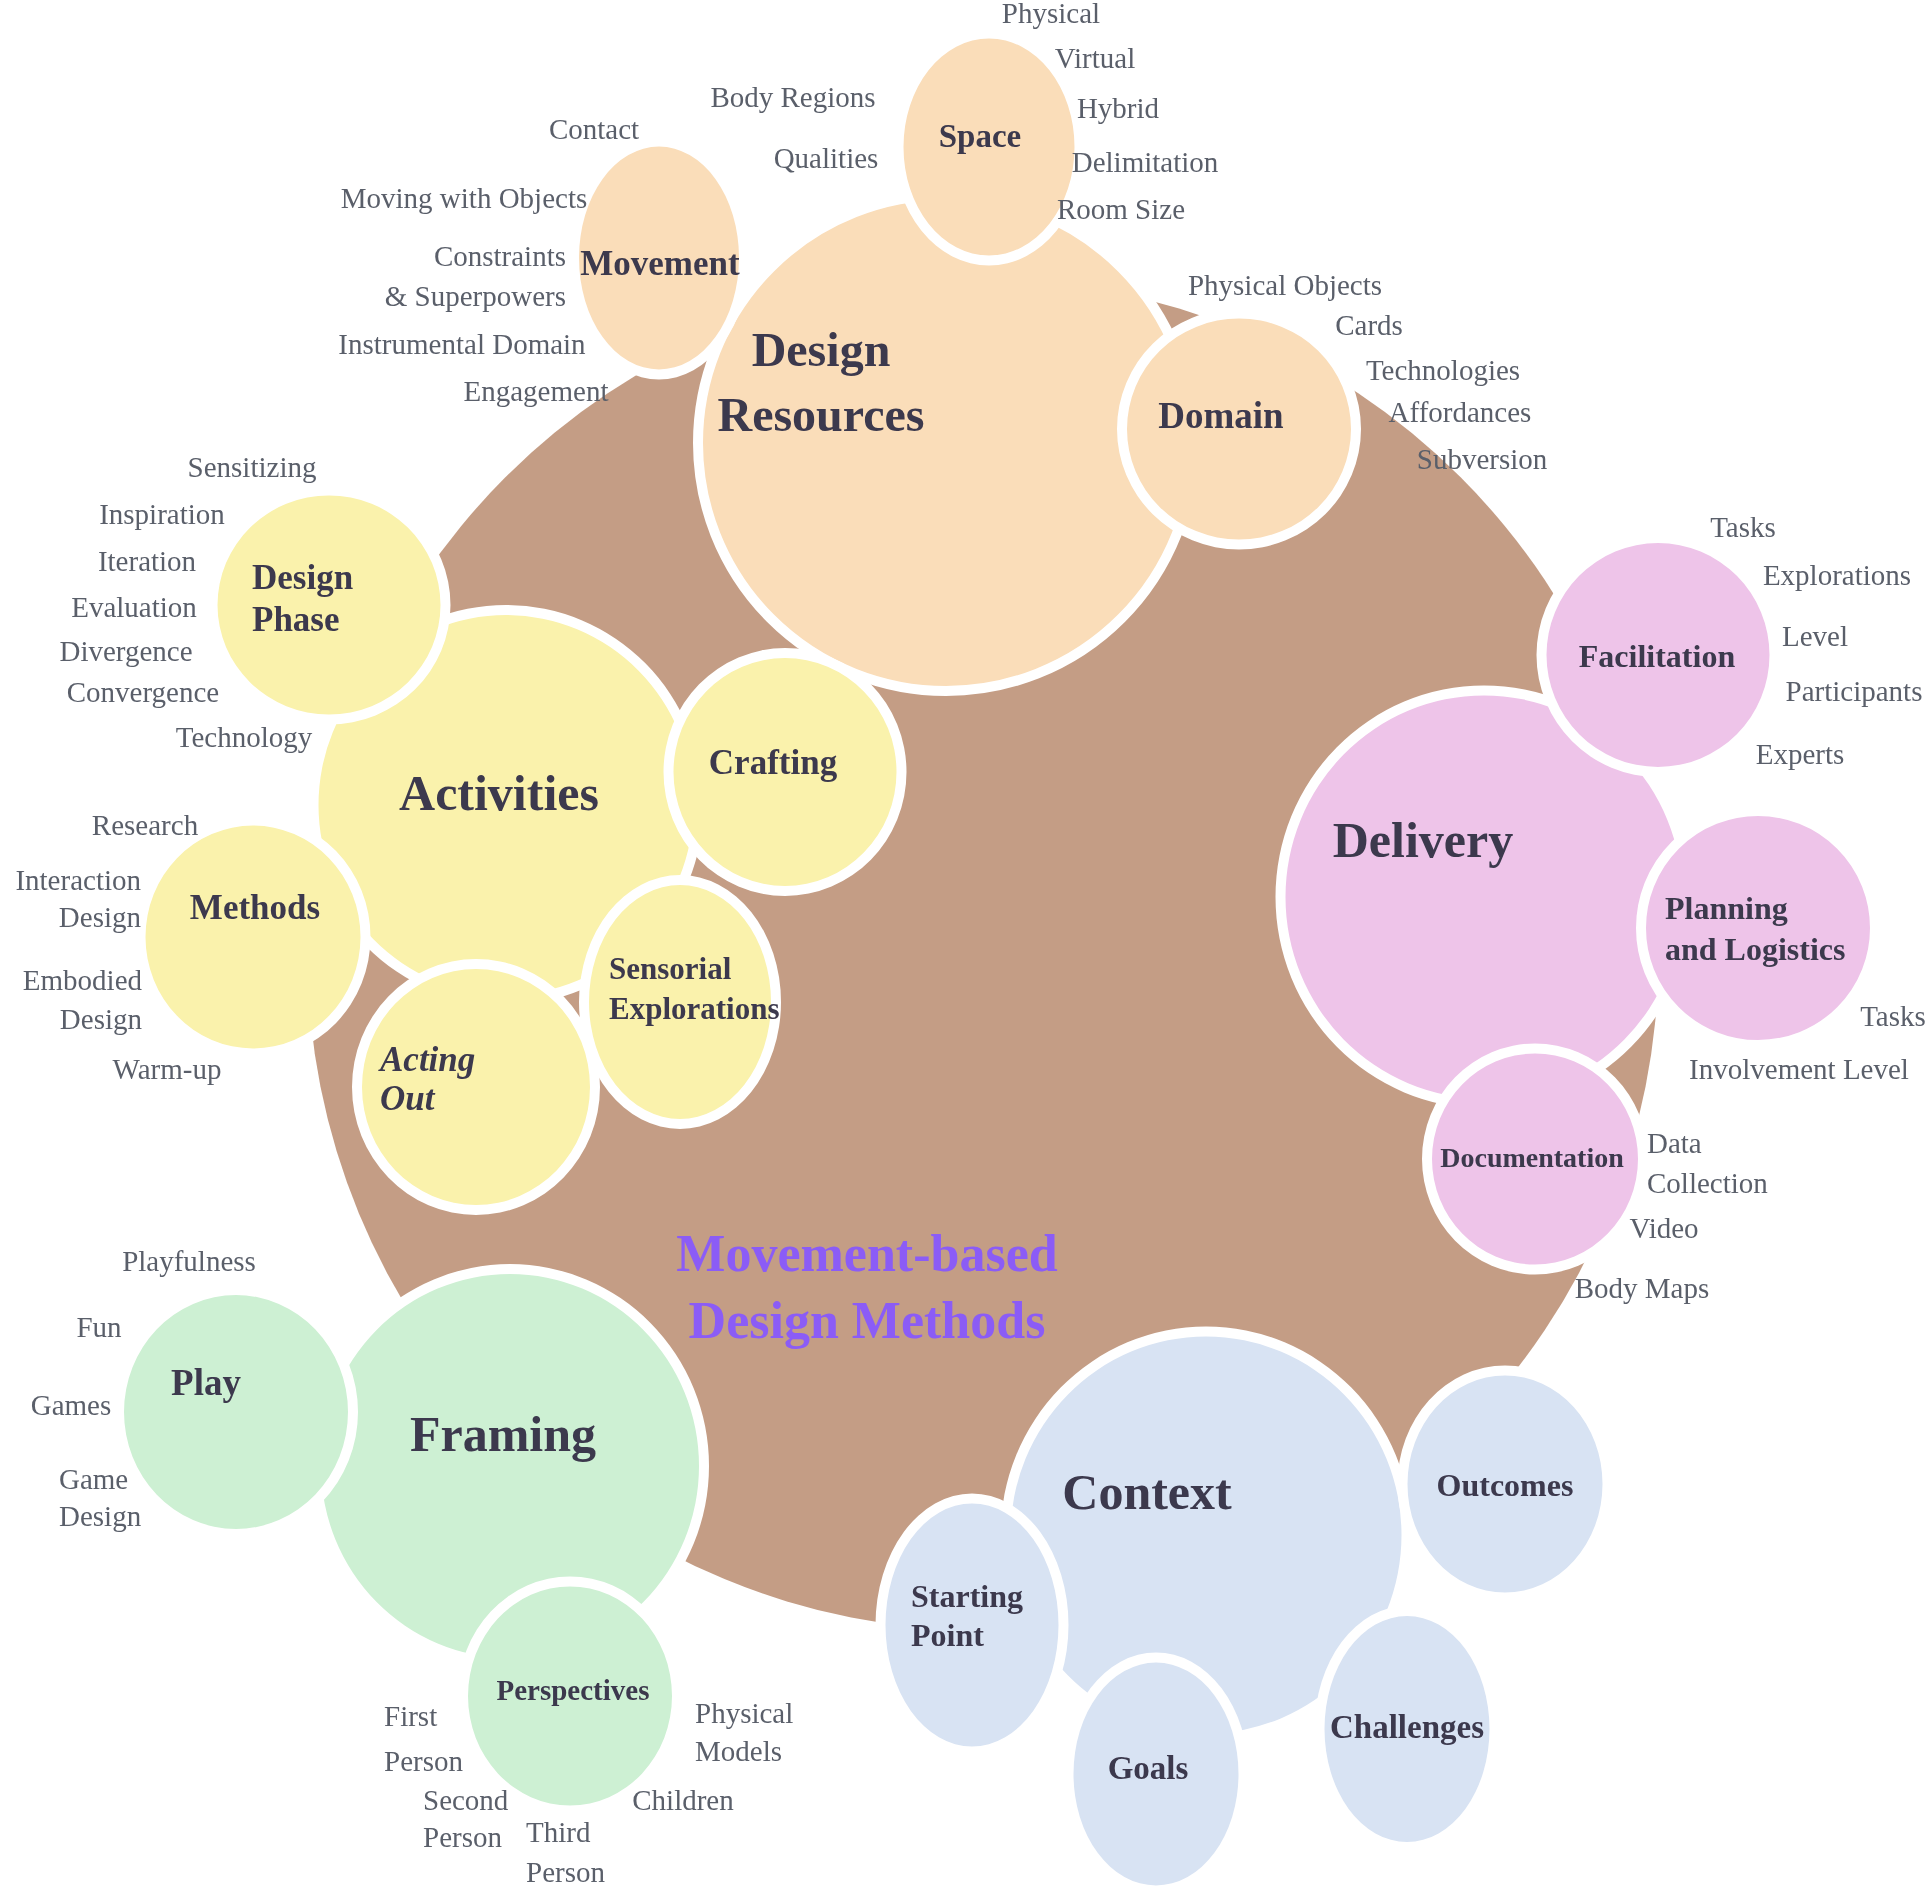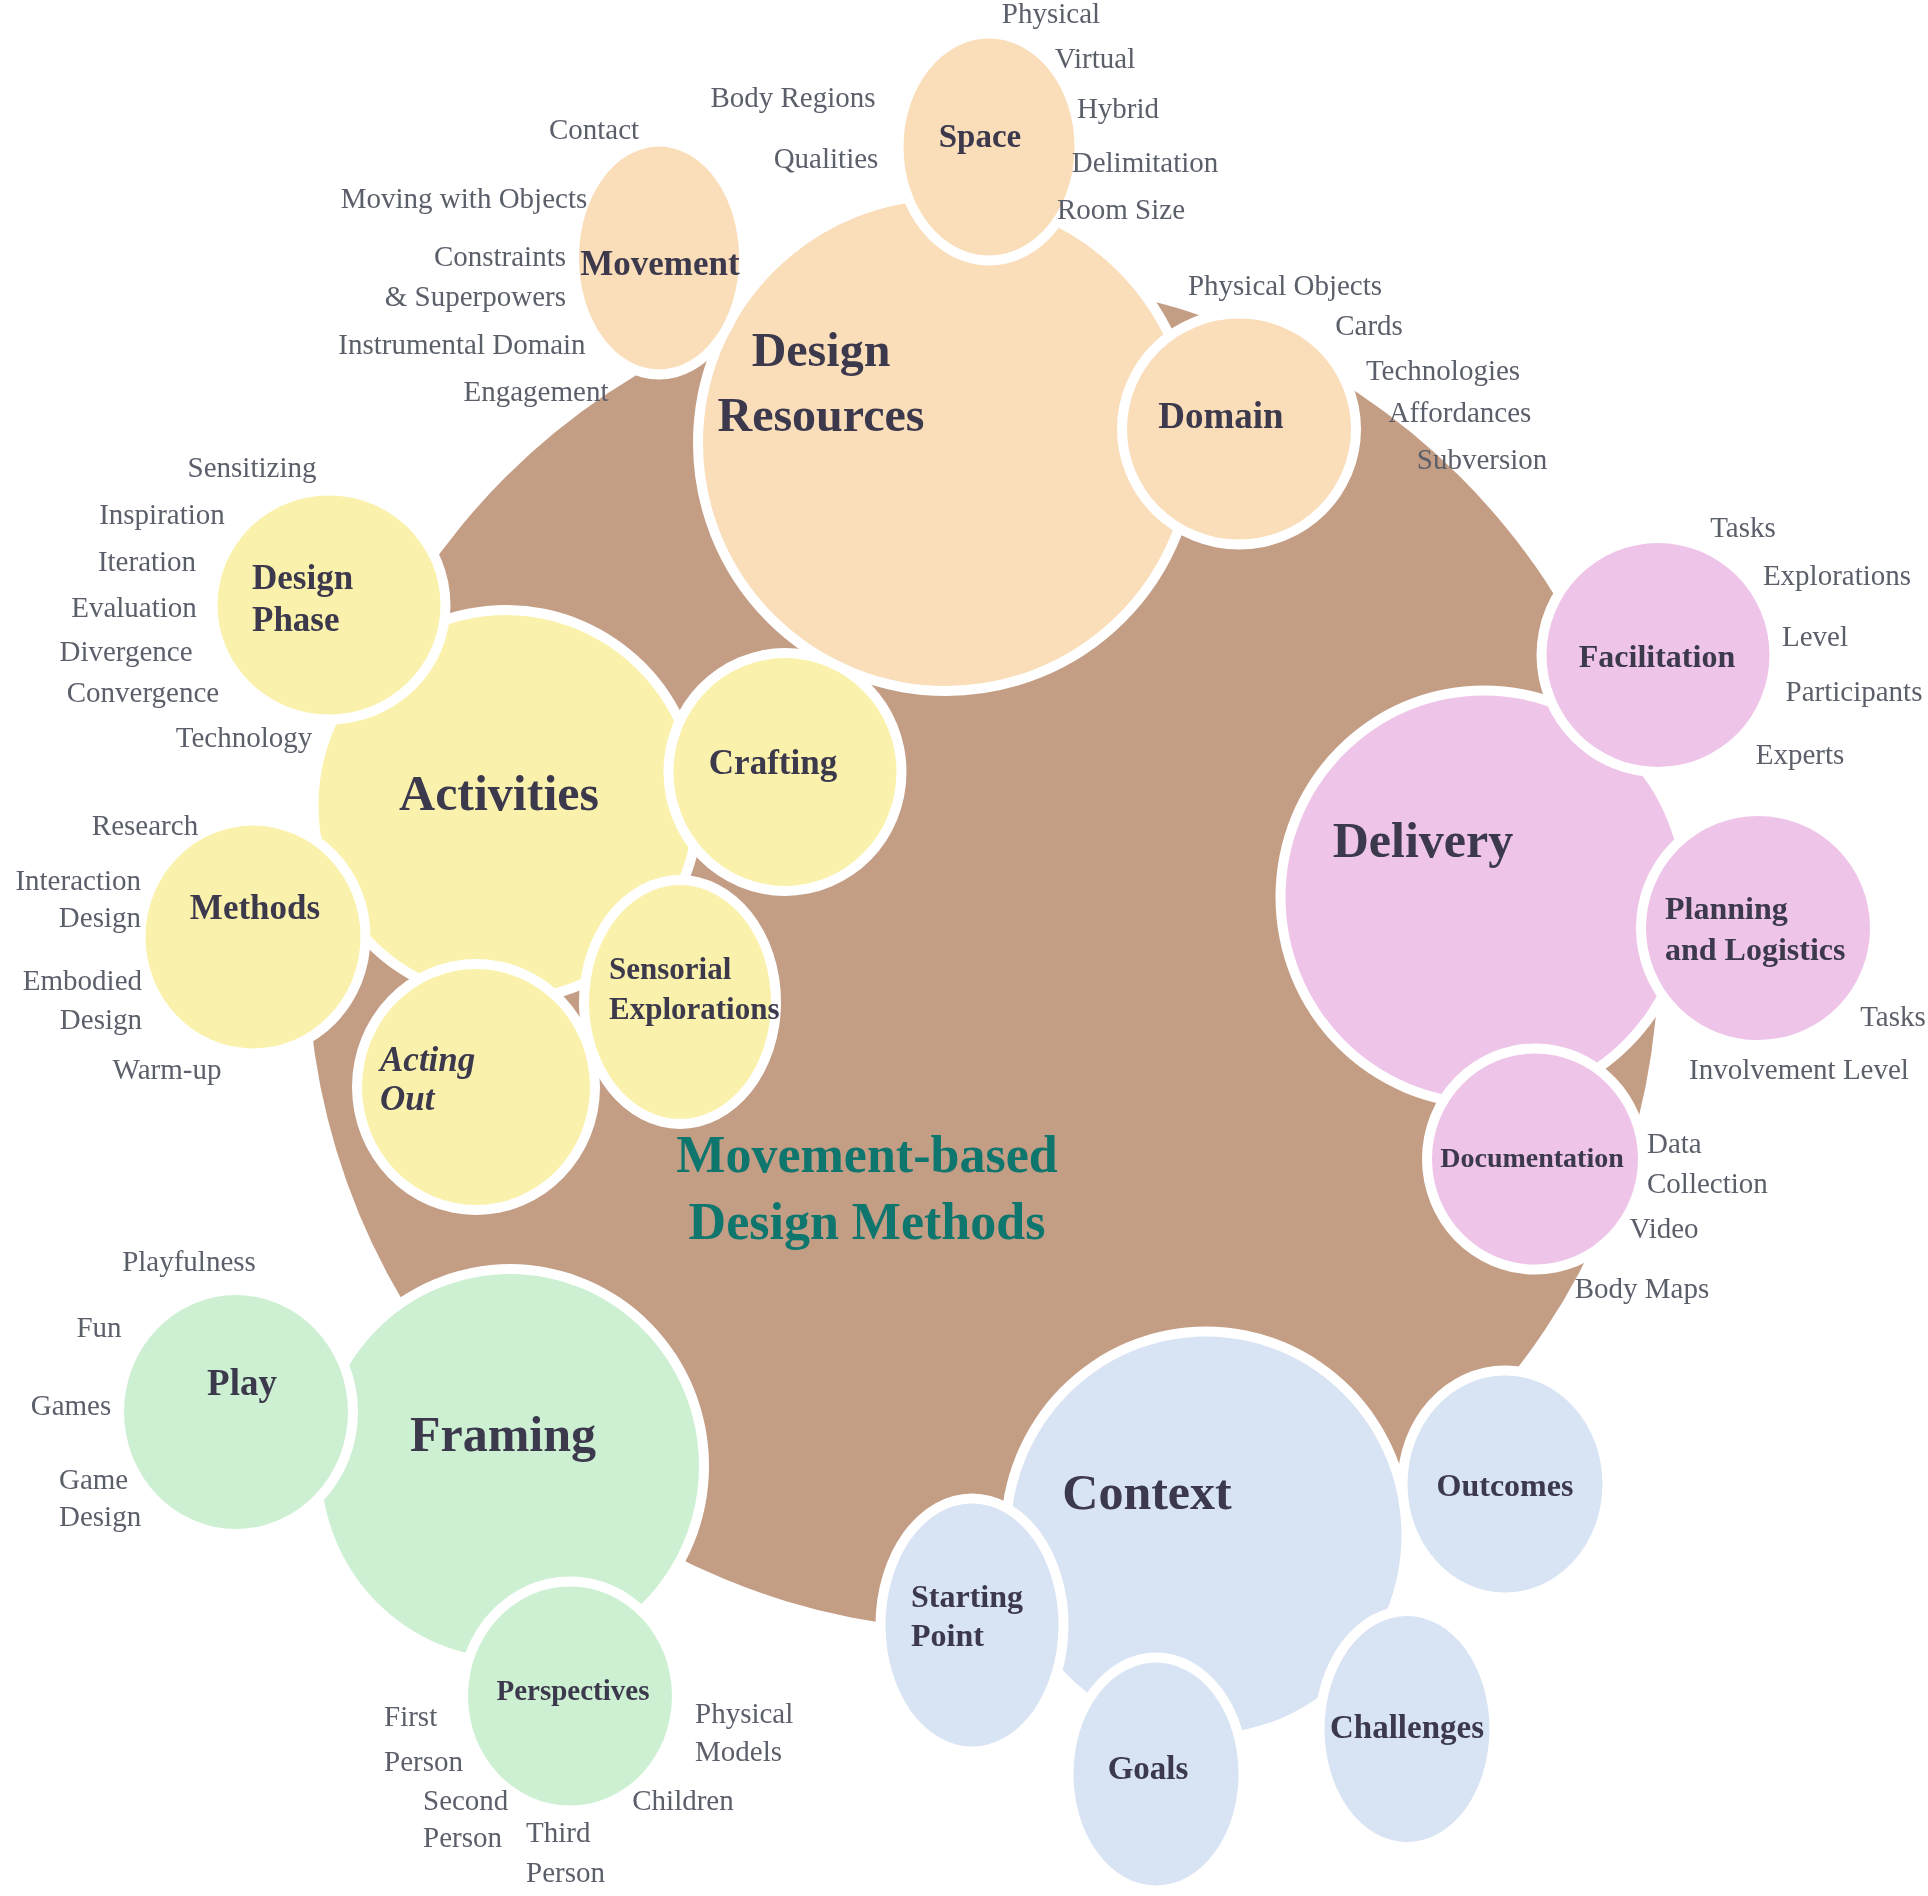--- a/index.html
+++ b/index.html
@@ -31,27 +31,27 @@
     position: absolute;
     z-index: 5;
     font-size: 29px;
     color: #5A5F6A;
     white-space: pre;
     line-height: 1.05;
   }
   .center-title {
     position: absolute;
     left: 867px;
-    top: 1188px;
+    top: 1287px;
     transform: translate(-50%, -50%);
     text-align: center;
     font-size: 52px;
     line-height: 67px;
     font-weight: 700;
-    color: #0f766e;
+    color: #8b5cf6;
     z-index: 4;
     white-space: nowrap;
   }
 </style>
 </head>
 <body>
 
 <div id="stage">
   <div class="center-title">
     <span>Movement-based</span><br>
@@ -87,21 +87,21 @@
     <div class="circle" style="left: 1658px; top: 655px; width: 223px; height: 224px; background: rgb(238, 196, 233); z-index: 3;"></div>
     <div class="node-title" style="left: 1657px; top: 657px; transform: translate(-50%, -50%); text-align: center; font-size: 32px;">Facilitation</div>
     <div class="circle" style="left: 1758px; top: 928px; width: 224px; height: 224px; background: rgb(238, 196, 233); z-index: 3;"></div>
     <div class="node-title" style="left: 1665px; top: 929px; transform: translate(0px, -50%); text-align: left; line-height: 41px; font-size: 32px;">Planning
 and Logistics</div>
     <div class="circle" style="left: 1535px; top: 1159px; width: 206px; height: 211px; background: rgb(238, 196, 233); z-index: 3;"></div>
     <div class="node-title" style="left: 1532px; top: 1158px; transform: translate(-50%, -50%); text-align: center; font-size: 28px;">Documentation</div>
     <div class="circle" style="left: 510px; top: 1466px; width: 378px; height: 384px; background: rgb(205, 240, 211); z-index: 2;"></div>
     <div class="node-title" style="left: 503px; top: 1434px; transform: translate(-50%, -50%); text-align: center; font-size: 50px;">Framing</div>
     <div class="circle" style="left: 236px; top: 1412px; width: 224px; height: 234px; background: rgb(205, 240, 211); z-index: 3;"></div>
-    <div class="node-title" style="left: 206px; top: 1383px; transform: translate(-50%, -50%); text-align: left; font-size: 37px; margin-left: 36px;">Play</div>
+    <div class="node-title" style="left: 206px; top: 1383px; transform: translate(-50%, -50%); text-align: left; font-size: 37px;">Play</div>
     <div class="circle" style="left: 570px; top: 1696px; width: 204px; height: 219px; background: rgb(205, 240, 211); z-index: 3;"></div>
     <div class="node-title" style="left: 573px; top: 1690px; transform: translate(-50%, -50%); text-align: center; font-size: 29px;">Perspectives</div>
     <div class="circle" style="left: 1206px; top: 1535px; width: 391px; height: 397px; background: rgb(216, 227, 243); z-index: 2;"></div>
     <div class="node-title" style="left: 1147px; top: 1492px; transform: translate(-50%, -50%); text-align: center; font-size: 50px;">Context</div>
     <div class="circle" style="left: 972px; top: 1625px; width: 173px; height: 243px; background: rgb(216, 227, 243); z-index: 3;"></div>
     <div class="node-title" style="left: 911px; top: 1616px; transform: translate(0px, -50%); text-align: left; line-height: 39px; font-size: 32px;">Starting
 Point</div>
     <div class="circle" style="left: 1156px; top: 1774px; width: 165px; height: 223px; background: rgb(216, 227, 243); z-index: 3;"></div>
     <div class="node-title" style="left: 1148px; top: 1768px; transform: translate(-50%, -50%); text-align: center; font-size: 33px;">Goals</div>
     <div class="circle" style="left: 1505px; top: 1484px; width: 195px; height: 217px; background: rgb(216, 227, 243); z-index: 3;"></div>

